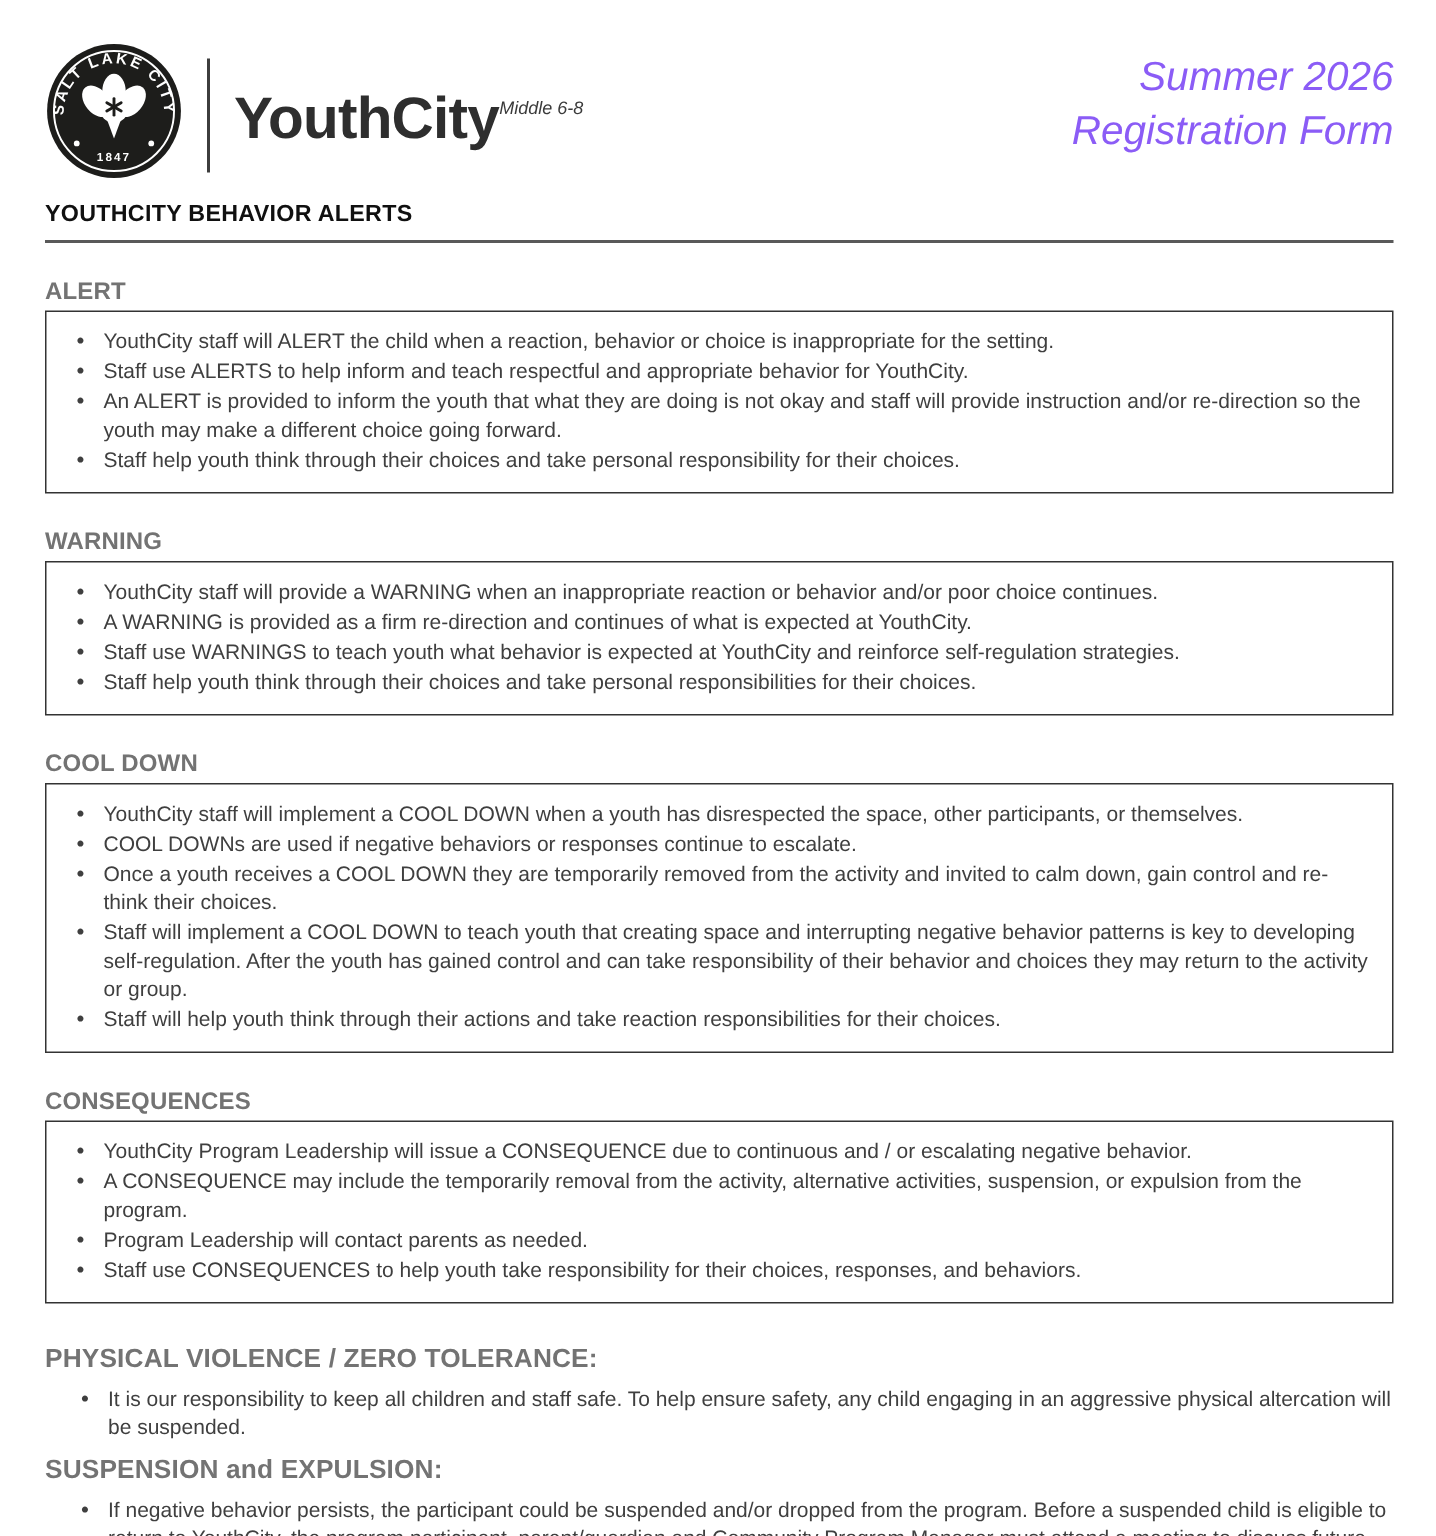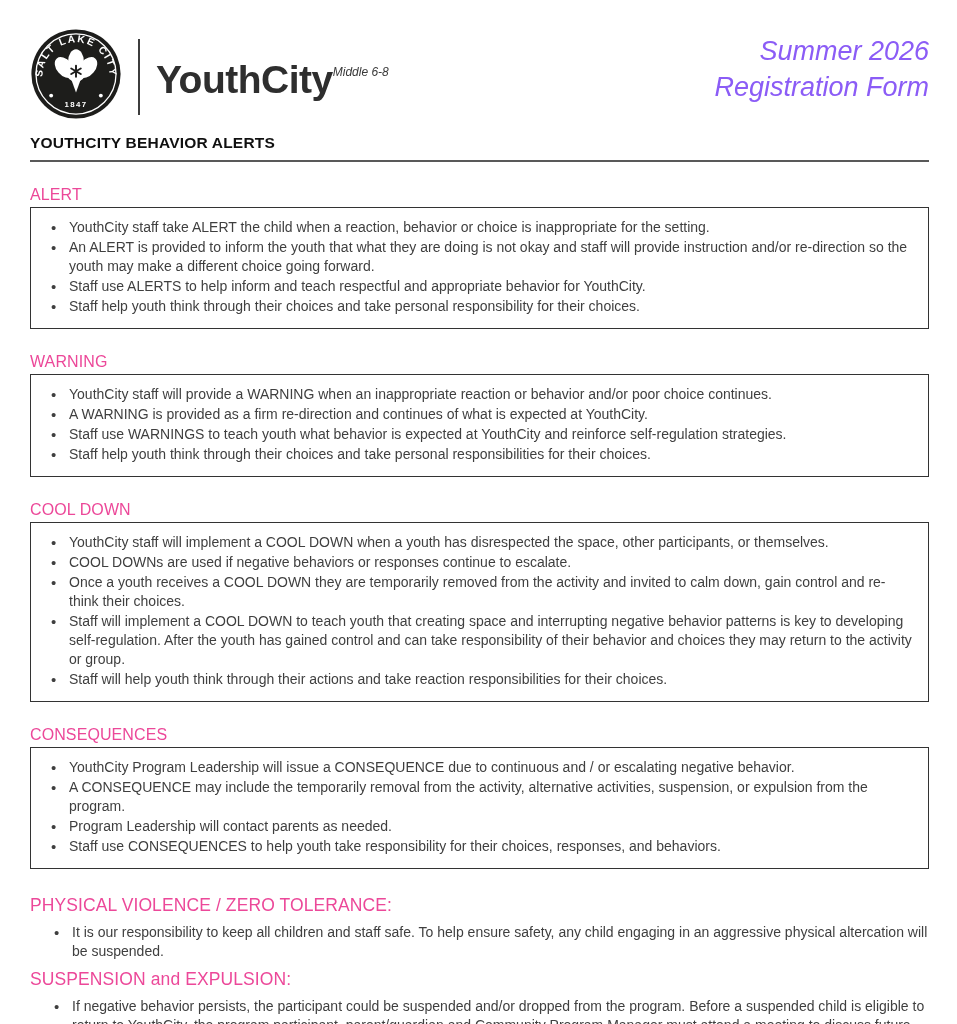--- a/index.html
+++ b/index.html
@@ -20,21 +20,21 @@
   .brand-name { font-size:39px; font-weight:bold; color:#2e2e2e; letter-spacing:-0.5px; line-height:1; }
   .brand-sub { font-size:12px; font-style:italic; color:#3a3a3a; margin-top:5px; }
   .header-title { margin-left:auto; text-align:right; font-style:italic; font-size:27px; color:#8b5cf6; line-height:1.33; padding-top:6px; }
 
   
   .page-heading { margin-top:14px; font-size:15.5px; font-weight:bold; color:#101010; letter-spacing:0.2px; }
   .rule { border:none; border-top:2px solid #595959; margin-top:8px; }
 
   
   .section { margin-top:24px; }
-  .section-heading { font-size:16px; font-weight:normal; color:#ec4899; margin-bottom:3px; letter-spacing:0.1px; }
+  .section-heading { font-size:16px; font-weight:bold; color:#737373; margin-bottom:3px; letter-spacing:0.1px; }
   .box-wrap { }
   .section.boxed .box-wrap { border:1.5px solid #333333; padding:9px 16px 11px 10px; }
   ul.bullets { list-style:none; }
   ul.bullets li {
     position:relative; padding-left:28px;
     font-size:14px; line-height:19px; color:#3f3f3f;
     margin:1px 0;
   }
   ul.bullets li::before { content:"\2022"; position:absolute; left:10px; top:0; font-size:15px; color:#3f3f3f; }
 
@@ -89,23 +89,23 @@
   </div>
 
   <div class="page-heading">YOUTHCITY BEHAVIOR ALERTS</div>
   <hr class="rule">
 
   <div id="sections">
   <div class="section boxed">
     <div class="section-heading">ALERT</div>
     <div class="box-wrap">
       <ul class="bullets">
-            <li>YouthCity staff take ALERT the child when a reaction, behavior or choice is inappropriate for the setting.</li>
+            <li>YouthCity staff will ALERT the child when a reaction, behavior or choice is inappropriate for the setting.</li>
+            <li>Staff use ALERTS to help inform and teach respectful and appropriate behavior for YouthCity.</li>
             <li>An ALERT is provided to inform the youth that what they are doing is not okay and staff will provide instruction and/or re-direction so the youth may make a different choice going forward.</li>
-            <li>Staff use ALERTS to help inform and teach respectful and appropriate behavior for YouthCity.</li>
             <li>Staff help youth think through their choices and take personal responsibility for their choices.</li>
           </ul>
     </div>
   </div>
 
   <div class="section boxed">
     <div class="section-heading">WARNING</div>
     <div class="box-wrap">
       <ul class="bullets">
             <li>YouthCity staff will provide a WARNING when an inappropriate reaction or behavior and/or poor choice continues.</li>

